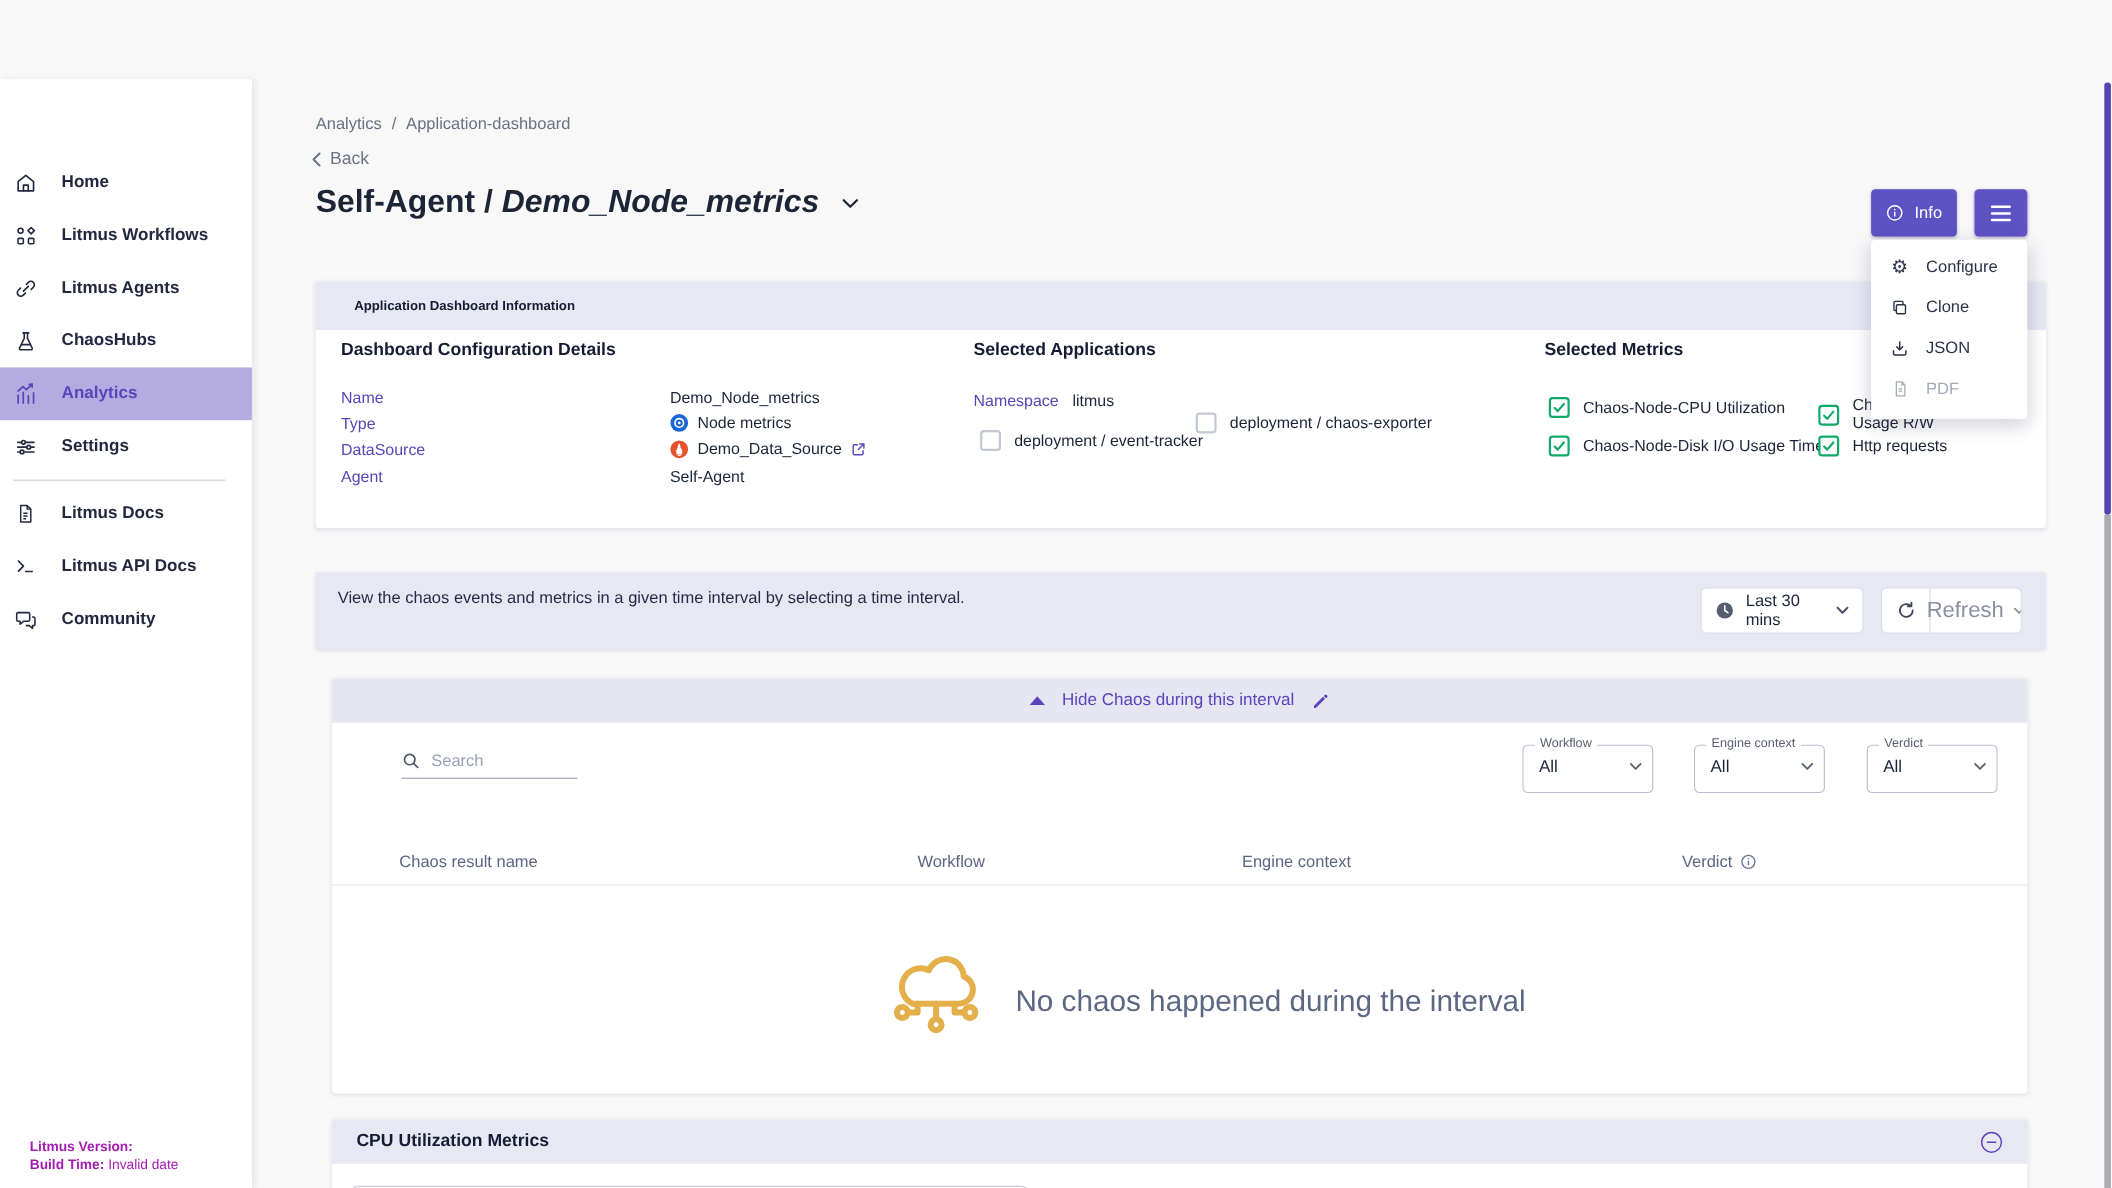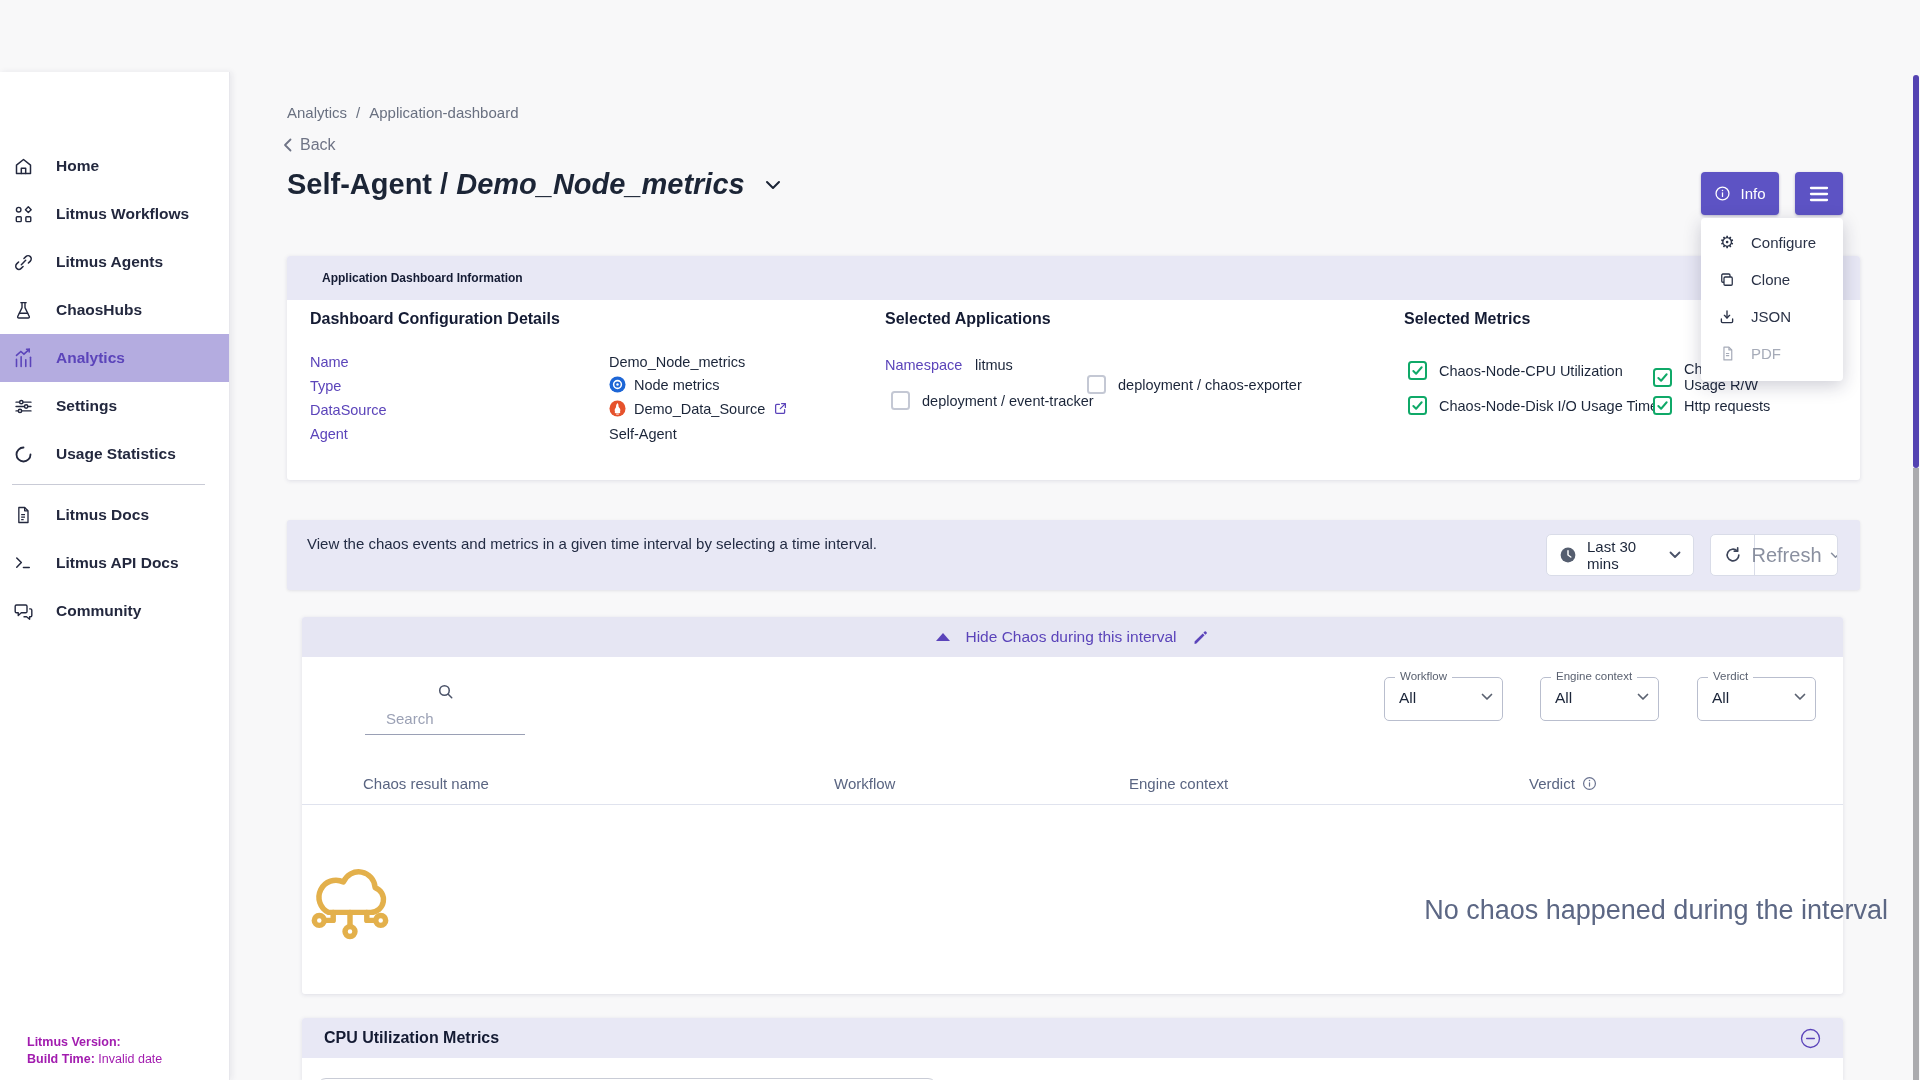--- a/index.html
+++ b/index.html
@@ -85,35 +85,35 @@
                        font-size:20px; color:#8A90A0; cursor:pointer; }
 
   
   .chaos-card { left:72px; top:545px; width:1541px; height:377px; }
   .toggle-bar { height:40px; background:#E6E6F3; border-radius:3px 3px 0 0; display:flex; align-items:center;
                 justify-content:center; gap:15px; cursor:pointer; }
   .tri-up { width:0; height:0; border-left:7px solid transparent; border-right:7px solid transparent;
             border-bottom:8px solid #5B44BA; }
   .toggle-label { font-size:15.5px; color:#5B44BA; font-weight:500; }
   .search-wrap { position:absolute; left:63px; top:66px; width:160px; display:flex; align-items:center; gap:10px;
-                 border-bottom:1px solid #9AA0B5; padding-bottom:7px;flex-direction:column; }
+                 border-bottom:1px solid #9AA0B5; padding-bottom:7px; }
   .search-wrap input { border:none; outline:none; width:118px; font-size:15px; color:#1B2539;
                        font-family:"Liberation Sans", sans-serif; background:transparent; }
   .search-wrap input::placeholder { color:#9BA1B5; }
   .filter-sel { position:absolute; top:60px; width:119px; height:44px; border:1.5px solid #B9BECE; border-radius:5px;
                 background:#fff; cursor:pointer; }
   .filter-sel .f-label { position:absolute; top:-8px; left:10px; background:#fff; padding:0 5px;
                          font-size:11.5px; color:#5A6170; }
   .filter-sel .f-value { position:absolute; left:14px; top:11px; font-size:15.5px; color:#1B2539; }
   .filter-sel .f-chev { position:absolute; right:9px; top:15px; }
   .thead { position:absolute; left:0; top:148px; width:1541px; height:40px; border-bottom:1px solid #E0E3EE; }
   .th { position:absolute; top:10px; font-size:15px; color:#5A6582; font-weight:500; display:flex;
         align-items:center; gap:7px; }
   .empty-state { position:absolute; left:0; top:238px; width:1586px; height:110px; display:flex;
-                 align-items:center; justify-content:space-between; gap:24px; }
+                 align-items:center; justify-content:center; gap:24px; }
   .empty-msg { font-size:27px; color:#5C6784; }
 
   
   .cpu-card { left:72px; top:946px; width:1541px; height:62px; border-radius:3px 3px 0 0; }
   .cpu-head { height:40px; background:#E8E8F5; border-radius:3px 3px 0 0; display:flex; align-items:center;
               justify-content:space-between; padding:0 22px; }
   .cpu-title { font-size:16px; font-weight:700; color:#141B33; }
   .partial-box { position:absolute; left:15px; top:60px; width:620px; height:30px; border:1.5px solid #C9CCD6;
                  border-radius:9px 9px 0 0; background:#fff; }
 
@@ -190,28 +190,20 @@
           <svg width="21" height="21" viewBox="0 0 24 24" fill="none" stroke="#23283E" stroke-width="1.7" stroke-linecap="round">
               <path d="M3.5 7 h17"></path>
               <path d="M3.5 12 h17"></path>
               <path d="M3.5 17 h17"></path>
               <circle cx="9.5" cy="7" r="1.9" fill="#fff"></circle>
               <circle cx="15" cy="12" r="1.9" fill="#fff"></circle>
               <circle cx="8" cy="17" r="1.9" fill="#fff"></circle>
             </svg>
         </span>
         <span class="nav-label">Settings</span>
-      </div>
-      <div class="nav-item">
-        <span class="nav-icon">
-          <svg width="21" height="21" viewBox="0 0 24 24" fill="none" stroke="#23283E" stroke-width="2.1" stroke-linecap="round">
-              <path d="M12 4 a8 8 0 1 0 8 8"></path>
-            </svg>
-        </span>
-        <span class="nav-label">Usage Statistics</span>
       </div>
       <div class="side-divider"></div>
       <div class="nav-item">
         <span class="nav-icon">
           <svg width="20" height="20" viewBox="0 0 24 24" fill="none" stroke="#23283E" stroke-width="1.6" stroke-linejoin="round">
               <path d="M7 3 h7 l4 4 v14 H7 Z"></path>
               <path d="M14 3 v4 h4"></path>
               <path d="M9.8 11.5 h4.6 M9.8 14.5 h4.6 M9.8 17.5 h3"></path>
             </svg>
         </span>

